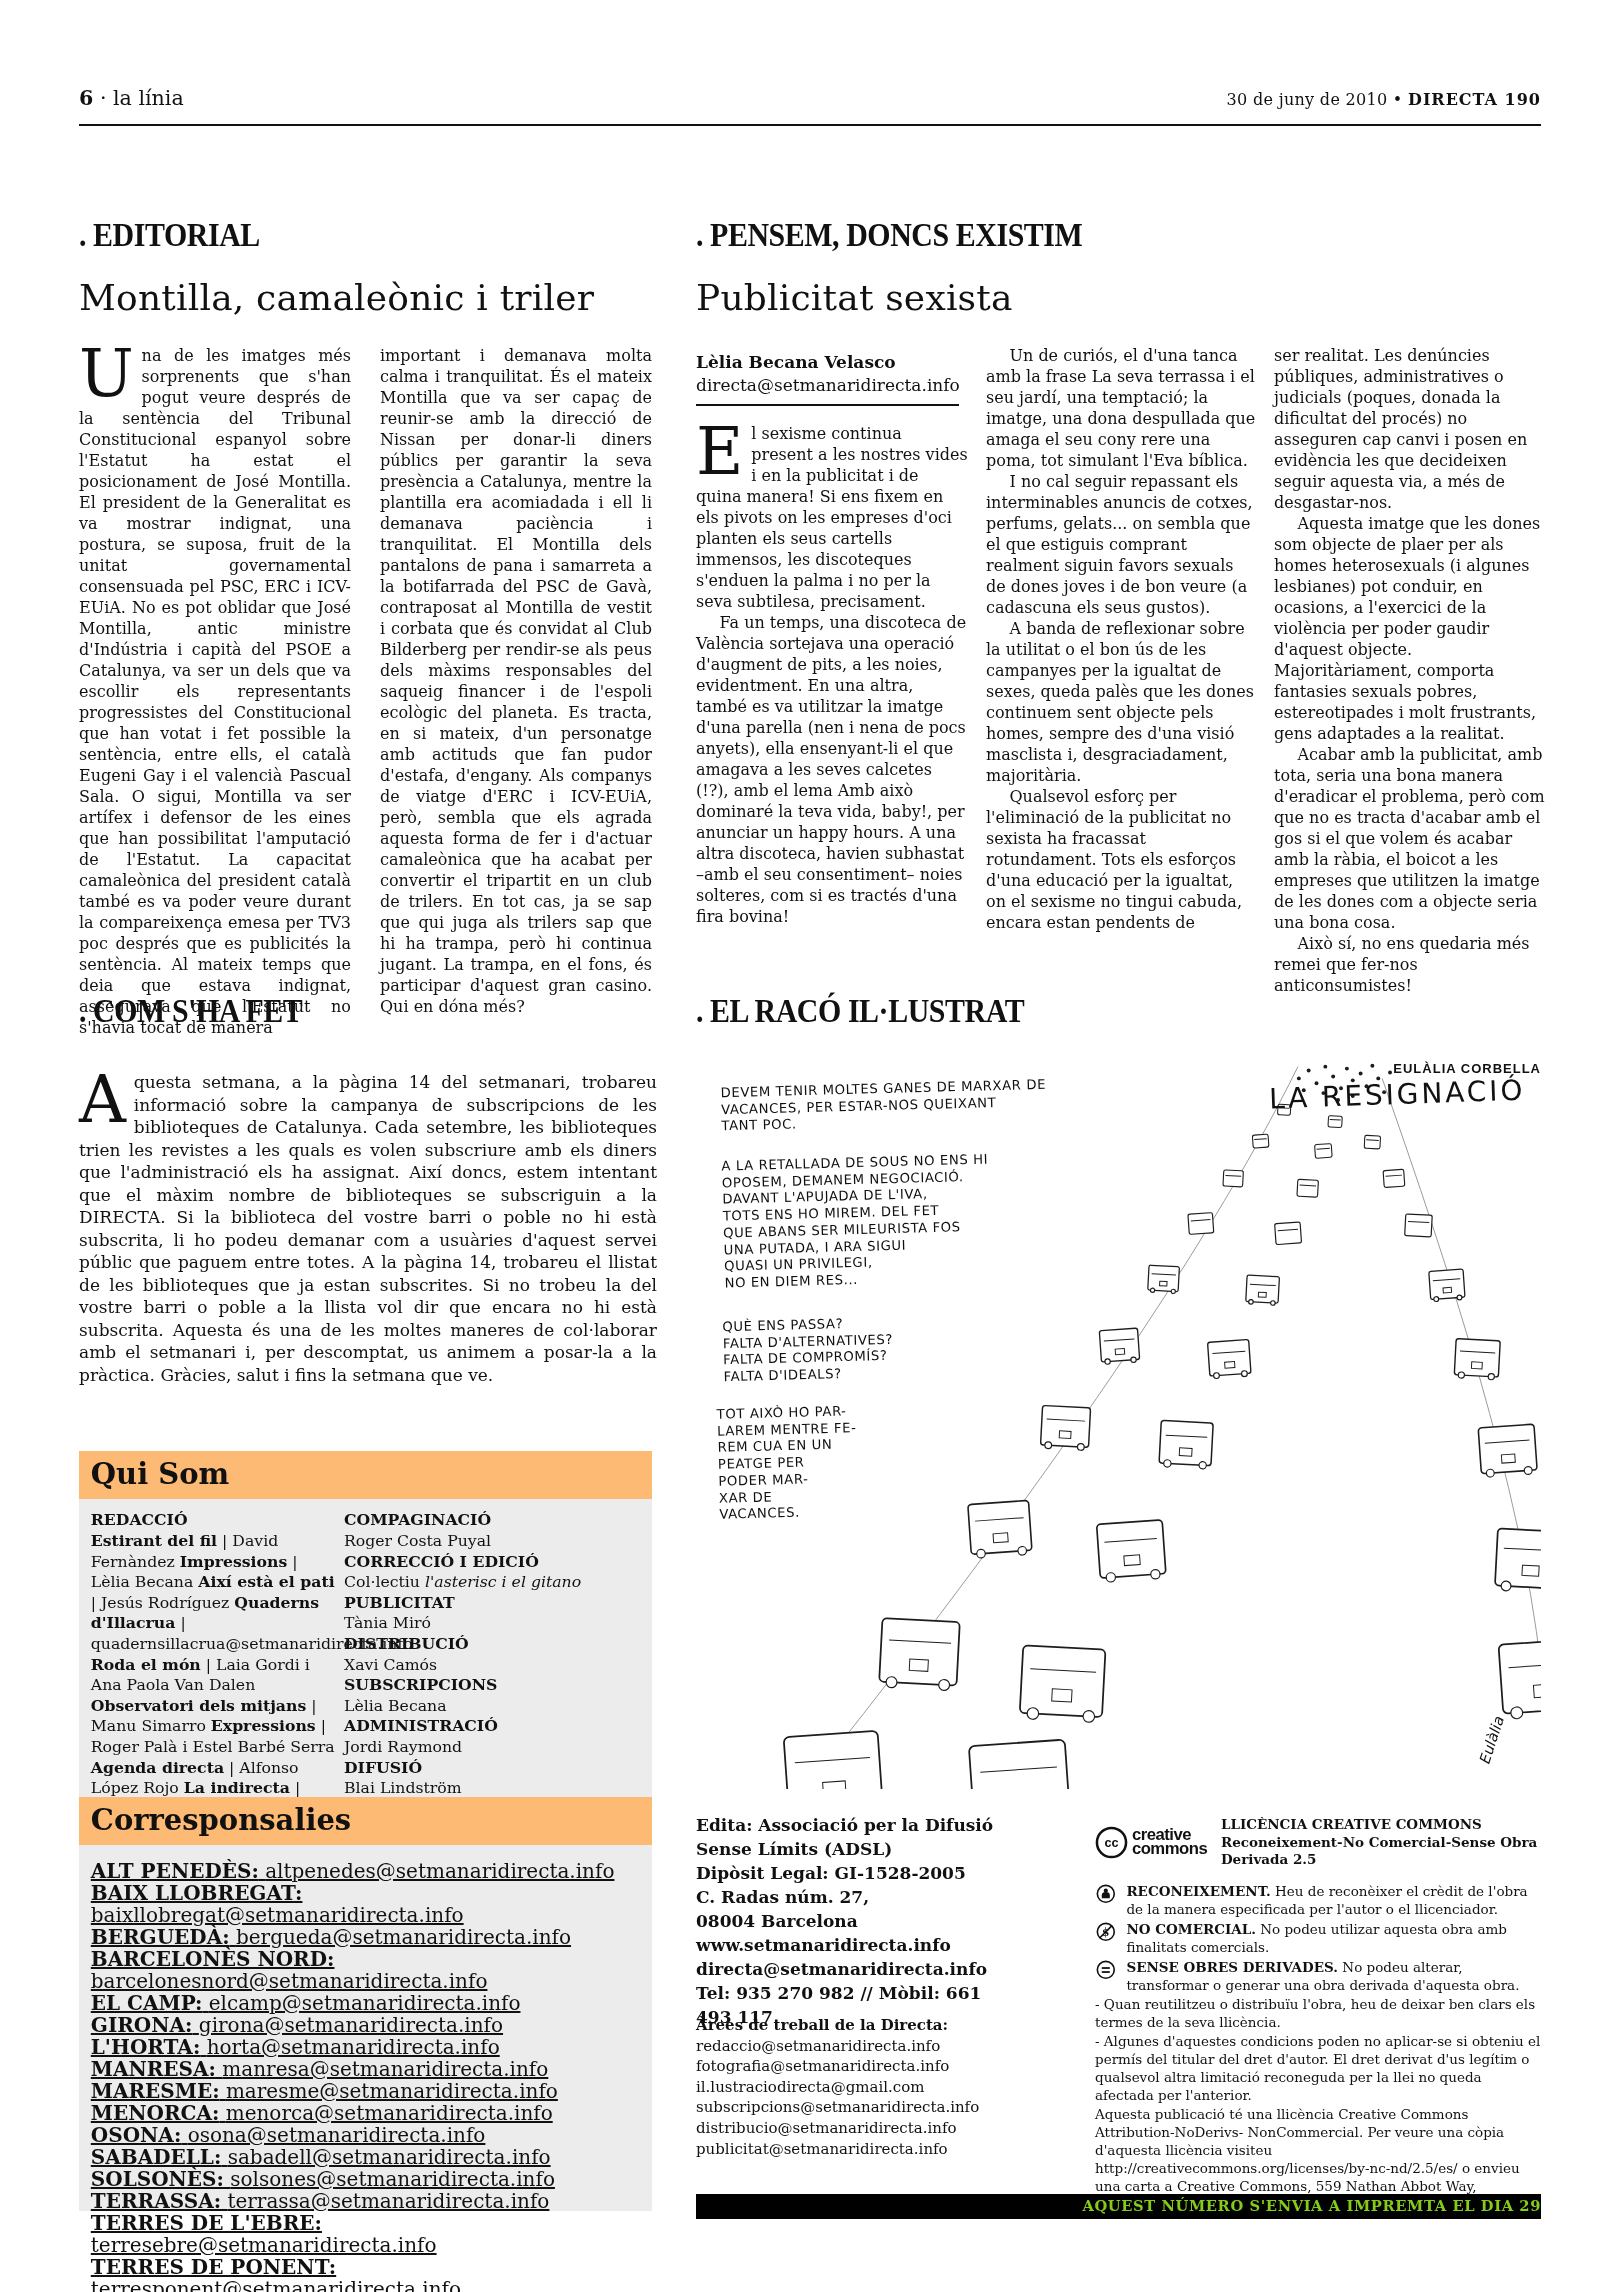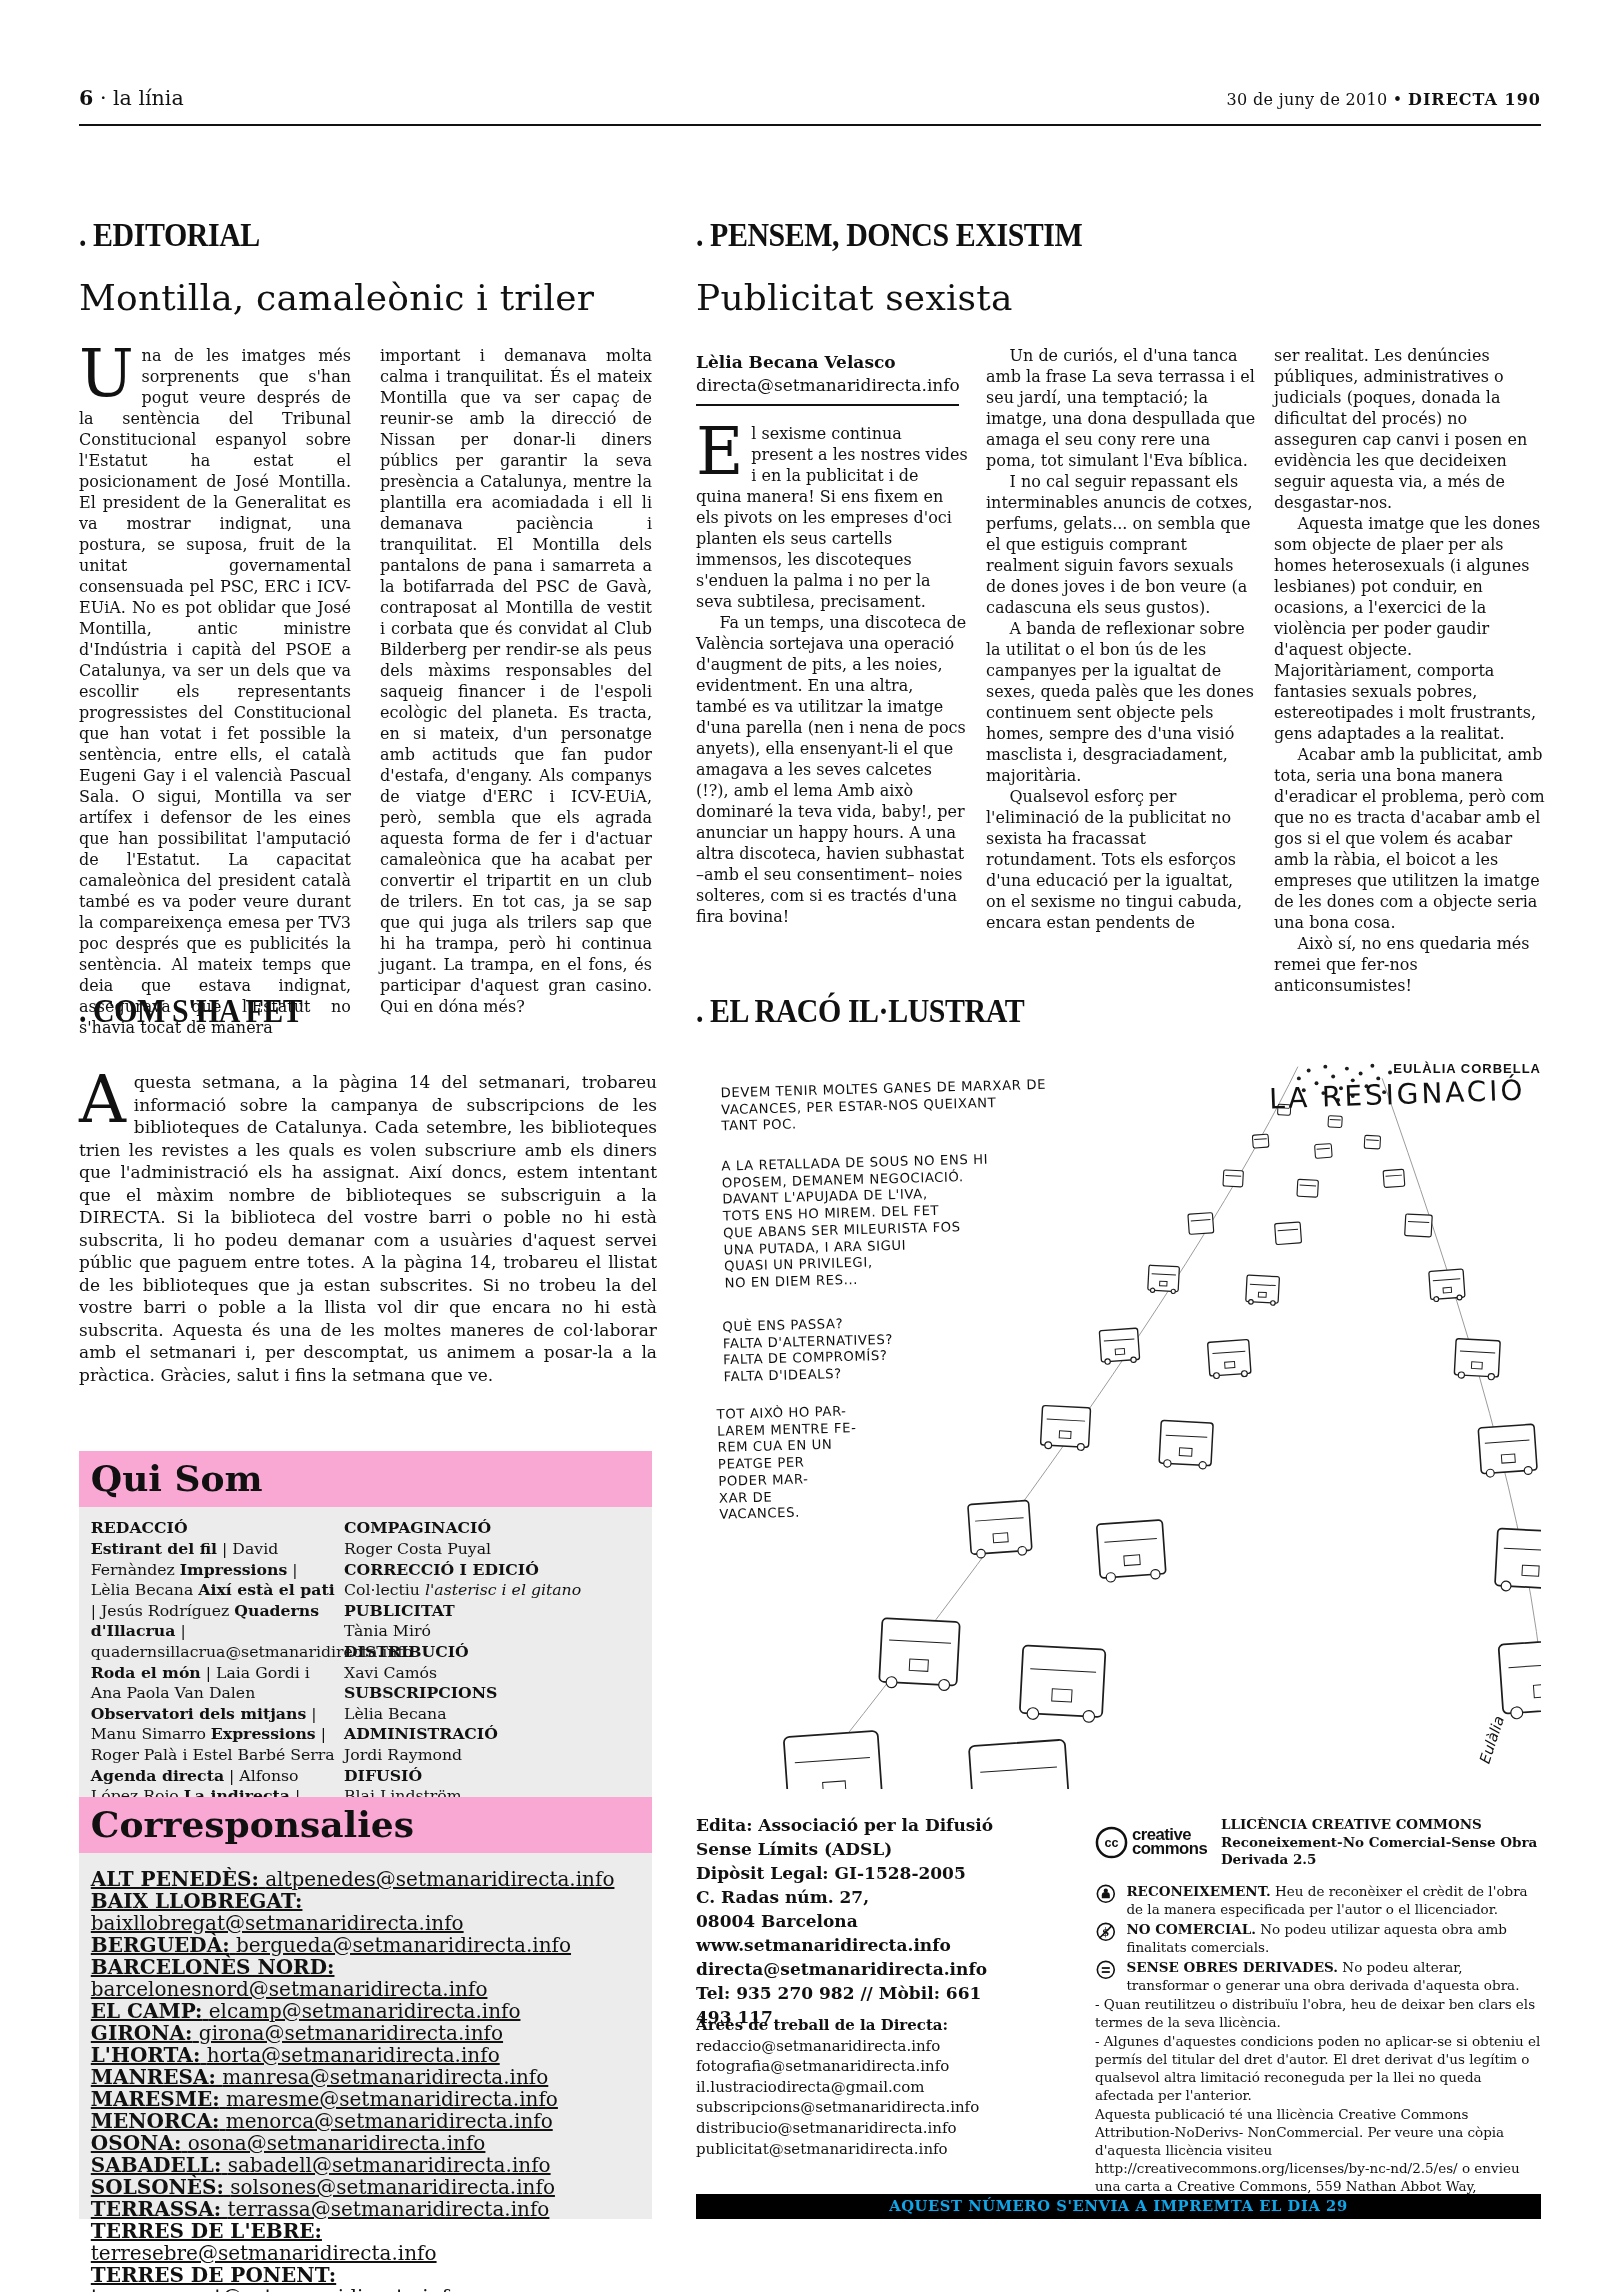--- a/index.html
+++ b/index.html
@@ -44,21 +44,21 @@
   .hand { position:absolute; font-family:"DejaVu Sans","Liberation Sans",sans-serif;
           font-size:13.2px; line-height:16.7px; letter-spacing:0.6px; white-space:pre-line;
           transform:rotate(-1.5deg); color:#101010; }
   .hand-title { position:absolute; left:573px; top:29px; font-family:"DejaVu Sans",sans-serif;
           font-size:28px; letter-spacing:2.9px; transform:rotate(-2deg); }
   .hand-sig { position:absolute; right:25.5px; bottom:41px; font-family:"DejaVu Sans",sans-serif;
           font-size:14.7px; font-style:italic; transform:rotate(-72deg); }
 
   
   .graybox { position:absolute; left:79px; width:573px; }
-  .graybox .strip { background:#f9a8d4; padding:5.9px 11.8px 7.8px 11.8px; font-size:36px; font-weight:bold; }
+  .graybox .strip { background:#fdba74; padding:5.9px 11.8px 7.8px 11.8px; font-size:29px; font-weight:bold; }
   .graybox .body  { background:#ececec; }
   #quisom { top:1451px; }
   #quisom .body { height:298px; padding:13.7px 11.8px; font-size:15.7px; line-height:20.6px; position:relative; }
   .qs-left  { position:absolute; left:11.8px;  top:11.8px; width:245px; }
   .qs-right { position:absolute; left:265px; top:11.8px; width:284px; }
   .qs-head  { font-weight:bold; }
   .qs-seg b { font-weight:bold; }
   #corr { top:1797px; }
   #corr .body { height:366px; padding:15.7px 11.8px 0 11.8px; font-size:20px; line-height:22px;text-decoration:underline; }
   .corr-row b { font-weight:bold; }
@@ -76,21 +76,21 @@
   .cc-words { font-family:"Liberation Sans",sans-serif; font-weight:800; font-size:16.7px;
               line-height:14.7px; letter-spacing:-0.5px; }
   .cc-head { font-weight:bold; font-size:13.5px; line-height:17.6px; }
   .cc-cond { display:flex; gap:9.8px; margin-top:2px; }
   .cc-cond .txt b { font-weight:bold; }
   .cc-icon { flex:0 0 21.6px; padding-top:2px; }
   .cc p.note { margin-top:1px; }
 
   
   .printbar { position:absolute; left:696px; top:2194px; width:845px; height:24.5px; background:#000;
-              color:#0ea5e9; text-align:center; font-size:14.7px; font-weight:bold; line-height:24.5px;
+              color:#84cc16; text-align:right; font-size:14.7px; font-weight:bold; line-height:24.5px;
               letter-spacing:0.6px; }
 </style>
 </head>
 <body>
 
 <div class="page">
 
   <div class="hdr-left">
     <b>6</b>
     <span>· la línia</span>

